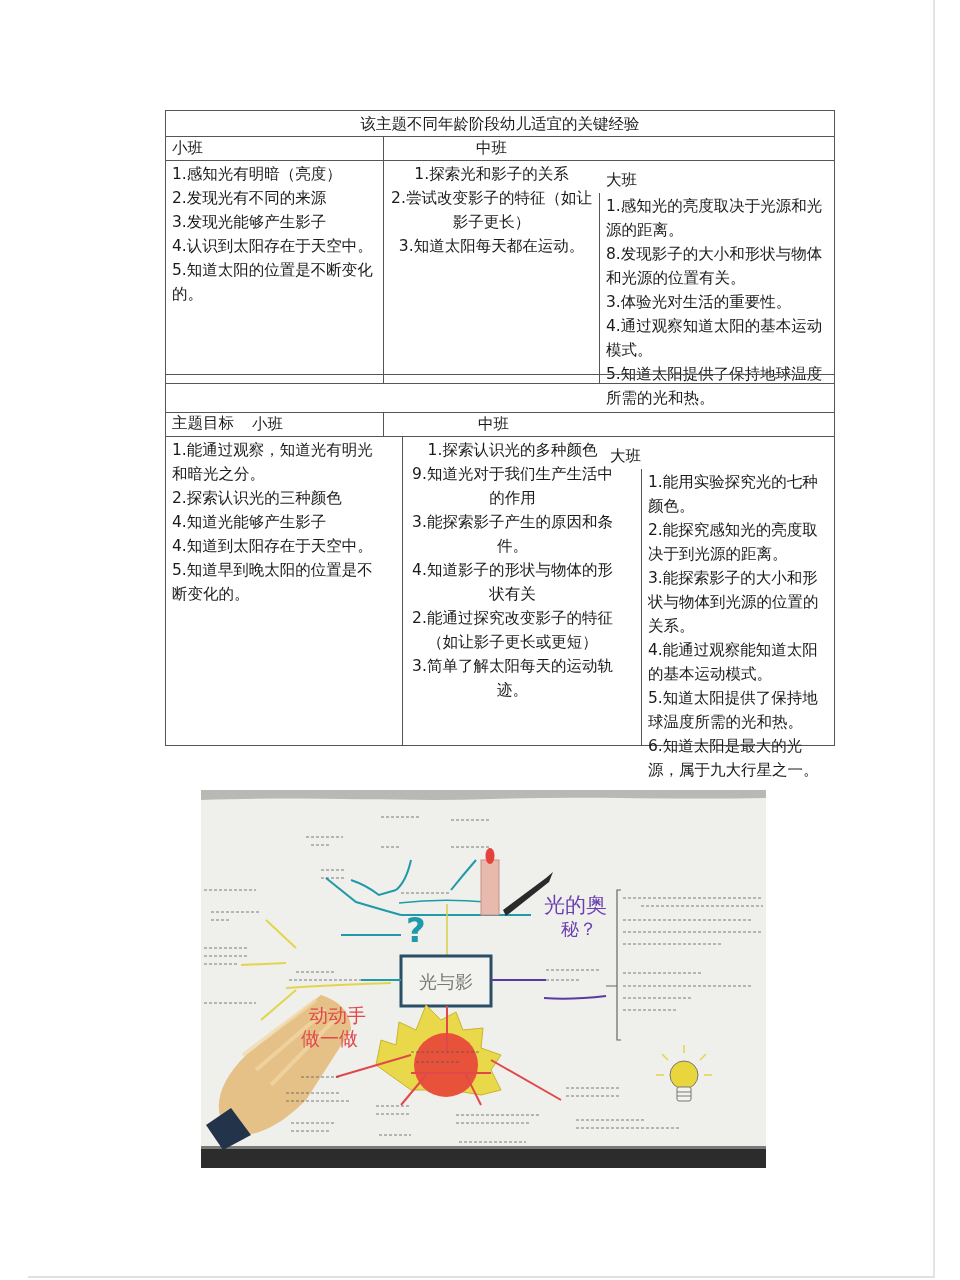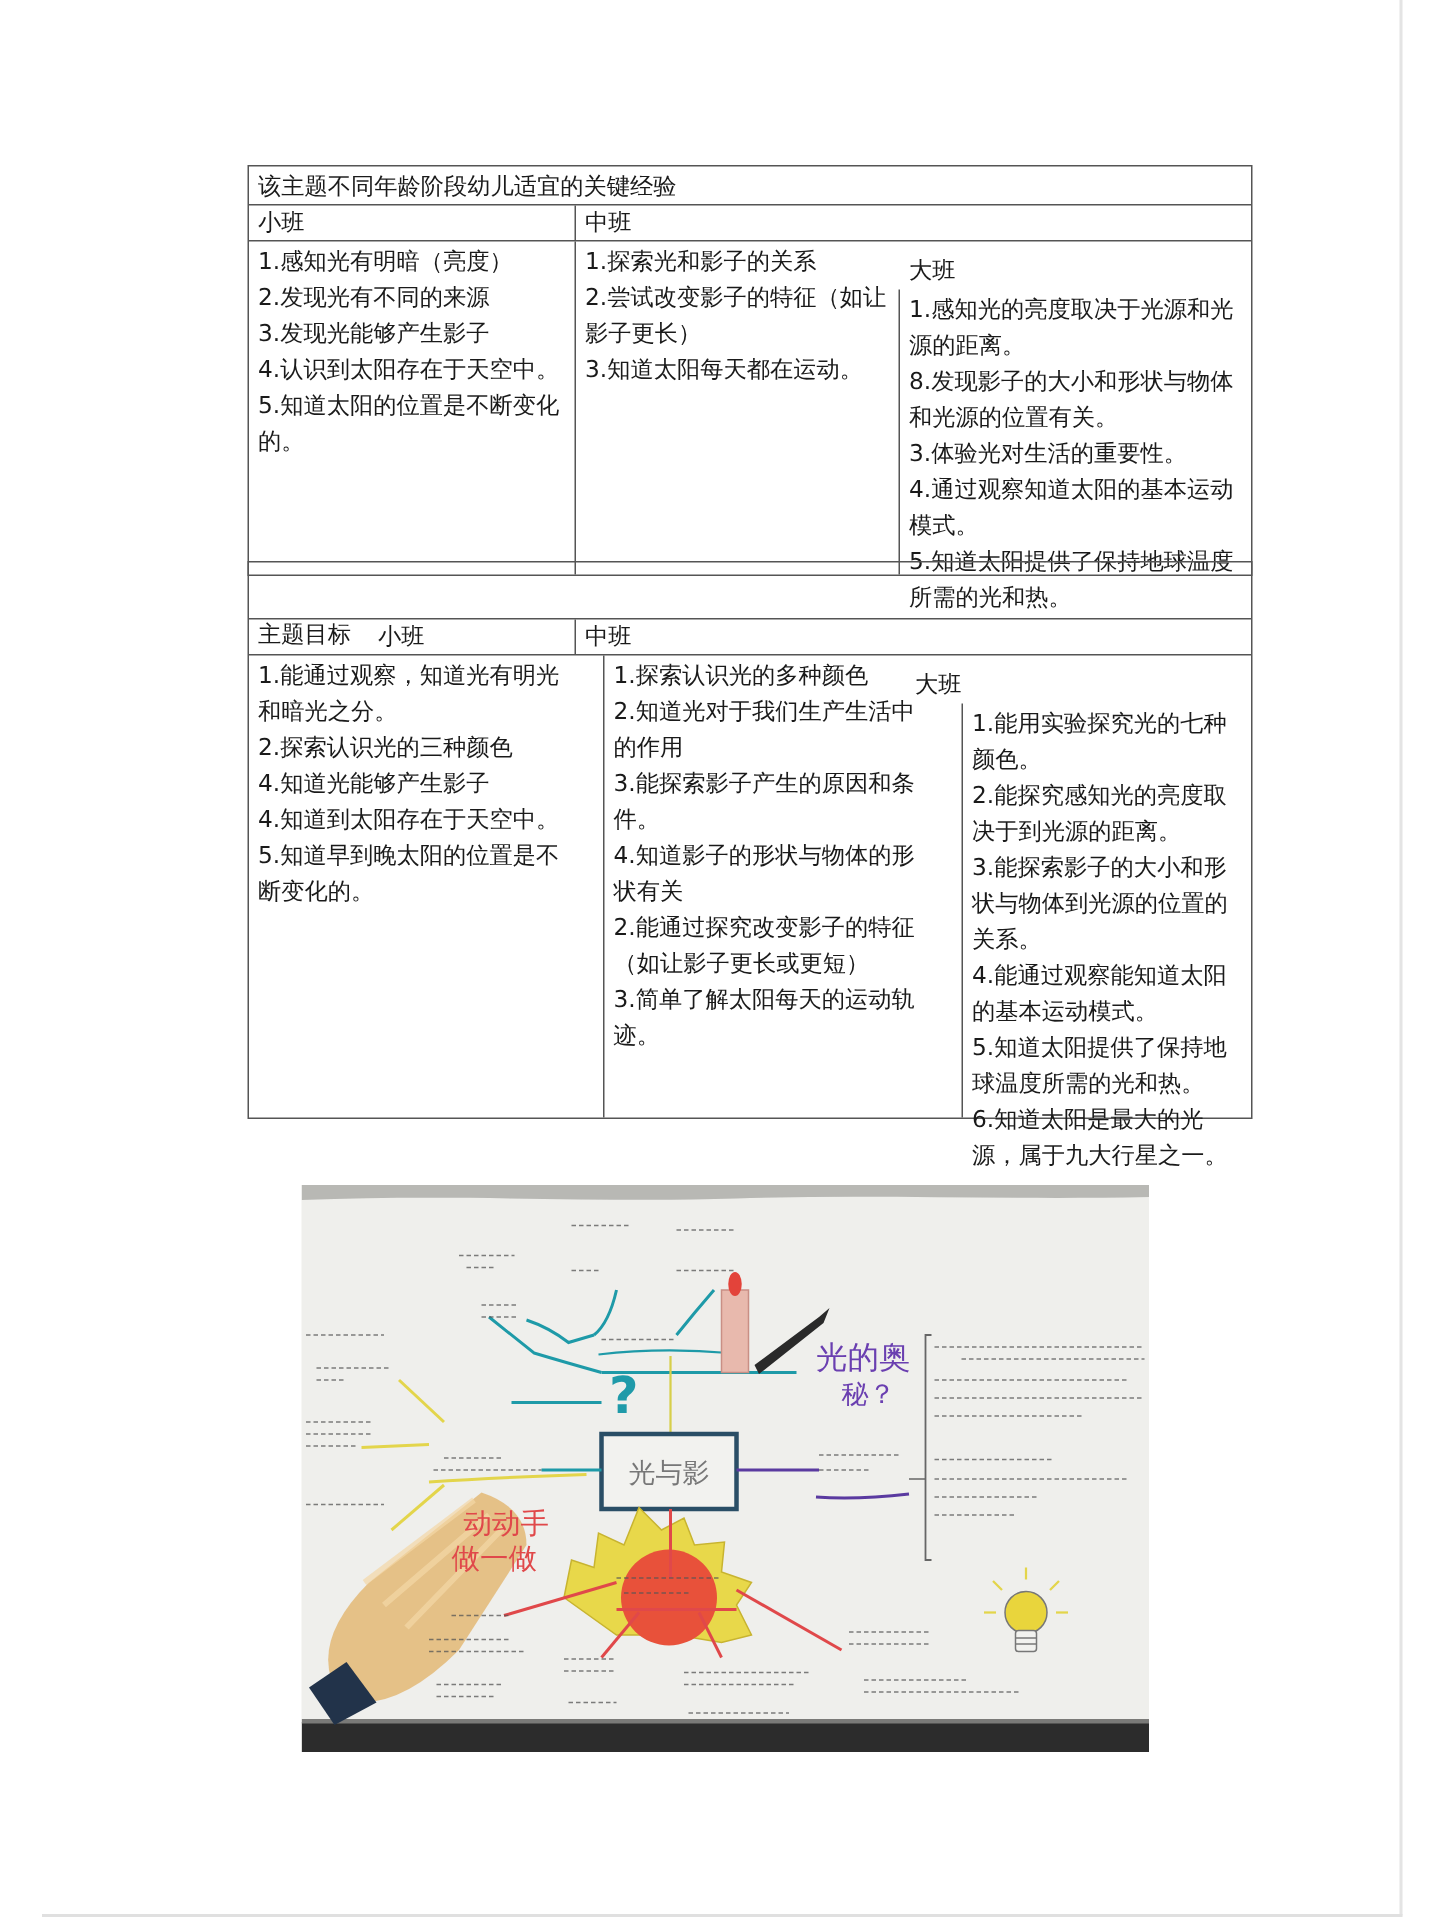--- a/index.html
+++ b/index.html
@@ -27,21 +27,21 @@
     .row { display: flex; border-top: 1.5px solid #555; box-sizing: border-box; }
     .row:first-child { border-top: none; }
     .cell { box-sizing: border-box; padding: 0 6px; }
     .cell + .cell { border-left: 1.5px solid #555; }
     .title-row { height: 25px; align-items: center; }
     .hdr-row { height: 24px; }
     .hdr-row .cell { line-height: 23px; }
     .body-row .cell { padding-top: 1px; }
     .item { display: block; white-space: pre-wrap; word-break: break-all; }
     .c1 { width: 217px; }
-    .c2 { width: 216px; }
+    .c2 { width: 216px; text-align: center; }
     .c3 { flex: 1; margin-top: 32px; }
     .t2 .c1 { width: 217px; }
     .t2 .c2 { width: 220px; }
     .goal-title { height: 37px; }
     .center { text-align: center; padding-right: 20px; }
 
     
     .photo {
       position: absolute; left: 201px; top: 790px; width: 565px; height: 378px;
       overflow: hidden; background: #f1f1ee;
@@ -49,21 +49,21 @@
     .photo svg { display: block; }
   </style>
 </head>
 <body>
 
 <div class="page-edge-right"></div>
 <div class="page-edge-bottom"></div>
 
 <div class="tbl t1" style="top:110px;">
   <div class="row title-row">
-    <div class="cell" style="width:100%;">该主题不同年龄阶段幼儿适宜的关键经验</div>
+    <div class="cell" style="width:100%;text-align:center;">该主题不同年龄阶段幼儿适宜的关键经验</div>
   </div>
   <div class="row hdr-row">
     <div class="cell c1">小班</div>
     <div class="cell c2">中班</div>
     <div class="cell c3">大班</div>
   </div>
   <div class="row body-row" style="height:223px;">
     <div class="cell c1">
       <span class="item">1.感知光有明暗（亮度）</span>
       <span class="item">2.发现光有不同的来源</span>
@@ -98,21 +98,21 @@
   <div class="row body-row" style="height:309px;gap:19px;">
     <div class="cell c1">
       <span class="item">1.能通过观察，知道光有明光和暗光之分。</span>
       <span class="item">2.探索认识光的三种颜色</span>
       <span class="item">4.知道光能够产生影子</span>
       <span class="item">4.知道到太阳存在于天空中。</span>
       <span class="item">5.知道早到晚太阳的位置是不断变化的。</span>
     </div>
     <div class="cell c2">
       <span class="item">1.探索认识光的多种颜色</span>
-      <span class="item">2.知道光对于我们生产生活中的作用</span>
+      <span class="item">9.知道光对于我们生产生活中的作用</span>
       <span class="item">3.能探索影子产生的原因和条件。</span>
       <span class="item">4.知道影子的形状与物体的形状有关</span>
       <span class="item">2.能通过探究改变影子的特征（如让影子更长或更短）</span>
       <span class="item">3.简单了解太阳每天的运动轨迹。</span>
     </div>
     <div class="cell c3">
       <span class="item">1.能用实验探究光的七种颜色。</span>
       <span class="item">2.能探究感知光的亮度取决于到光源的距离。</span>
       <span class="item">3.能探索影子的大小和形状与物体到光源的位置的关系。</span>
       <span class="item">4.能通过观察能知道太阳的基本运动模式。</span>

